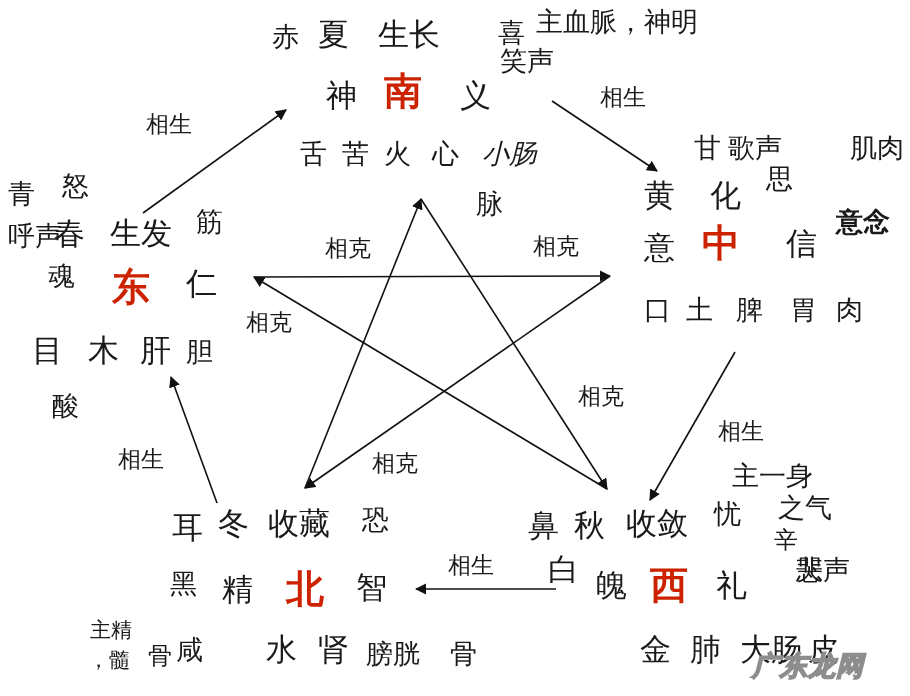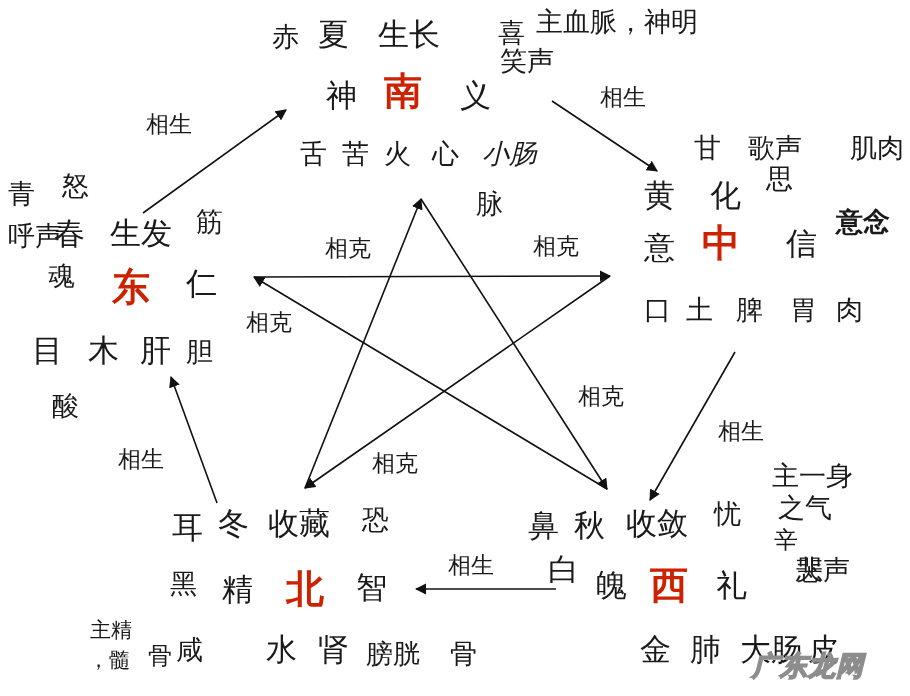--- a/index.html
+++ b/index.html
@@ -114,21 +114,21 @@
   <div class="lbl s-lg" style="left:460px; top:80px;">义</div>
 
   <div class="lbl s-md" style="left:300px; top:140px;">舌</div>
   <div class="lbl s-md" style="left:342px; top:140px;">苦</div>
   <div class="lbl s-md" style="left:384px; top:140px;">火</div>
   <div class="lbl s-md" style="left:432px; top:140px;">心</div>
   <div class="lbl s-md" style="left:482px; top:140px;font-style:italic;">小肠</div>
   <div class="lbl s-md" style="left:476px; top:190px;">脉</div>
 
   <div class="lbl s-md" style="left:694px; top:134px;">甘</div>
-  <div class="lbl s-md" style="left:728px; top:134px;margin-left:20px;">歌声</div>
+  <div class="lbl s-md" style="left:728px; top:134px;">歌声</div>
   <div class="lbl s-md" style="left:850px; top:134px;">肌肉</div>
 
   <div class="lbl s-lg" style="left:644px; top:180px;">黄</div>
   <div class="lbl s-lg" style="left:710px; top:180px;">化</div>
   <div class="lbl s-md" style="left:766px; top:165px;">思</div>
   <div class="lbl s-md" style="left:836px; top:208px;font-weight:bold;">意念</div>
 
   <div class="lbl s-lg" style="left:644px; top:232px;">意</div>
   <div class="lbl s-xl red" style="left:702px; top:224px;">中</div>
   <div class="lbl s-lg" style="left:786px; top:228px;">信</div>
@@ -172,21 +172,21 @@
   <div class="lbl s-md" style="left:176px; top:636px;">咸</div>
   <div class="lbl s-lg" style="left:266px; top:634px;">水</div>
   <div class="lbl s-lg" style="left:318px; top:634px;">肾</div>
   <div class="lbl s-md" style="left:366px; top:640px;">膀胱</div>
   <div class="lbl s-md" style="left:450px; top:640px;">骨</div>
 
   <div class="lbl s-lg" style="left:528px; top:510px;">鼻</div>
   <div class="lbl s-lg" style="left:574px; top:510px;">秋</div>
   <div class="lbl s-lg" style="left:626px; top:508px;">收敛</div>
   <div class="lbl s-md" style="left:714px; top:500px;">忧</div>
-  <div class="lbl s-md" style="left:772px; top:462px;">主一身</div>
+  <div class="lbl s-md" style="left:732px; top:462px;">主一身</div>
   <div class="lbl s-md" style="left:778px; top:494px;">之气</div>
   <div class="lbl s-sm" style="left:774px; top:528px;">辛</div>
 
   <div class="lbl s-lg" style="left:548px; top:554px;">白</div>
   <div class="lbl s-lg" style="left:596px; top:570px;">魄</div>
   <div class="lbl s-xl red" style="left:650px; top:566px;">西</div>
   <div class="lbl s-lg" style="left:716px; top:570px;">礼</div>
   <div class="lbl s-md" style="left:796px; top:556px;">悲</div>
   <div class="lbl s-md" style="left:796px; top:556px;">哭声</div>
 

